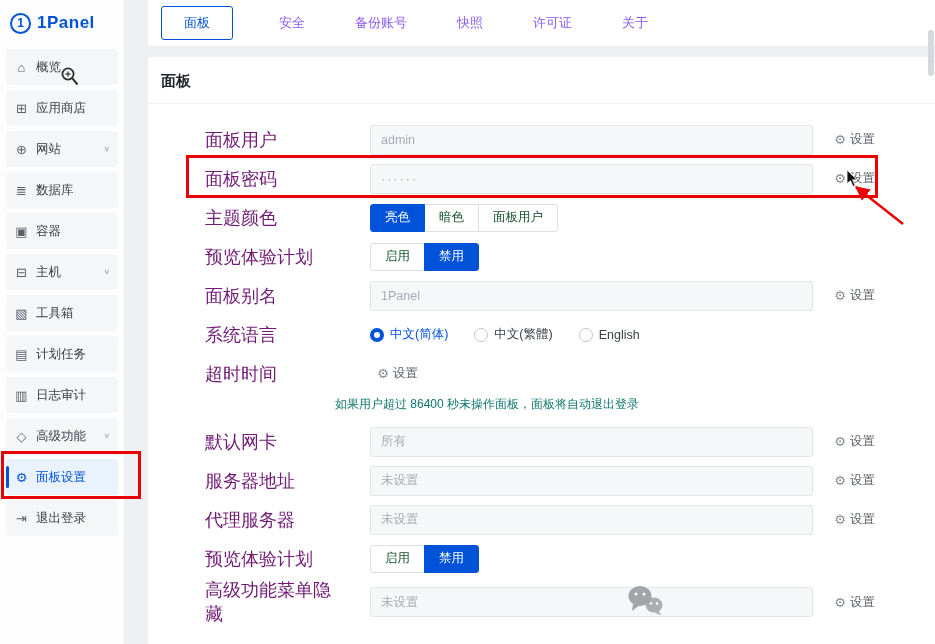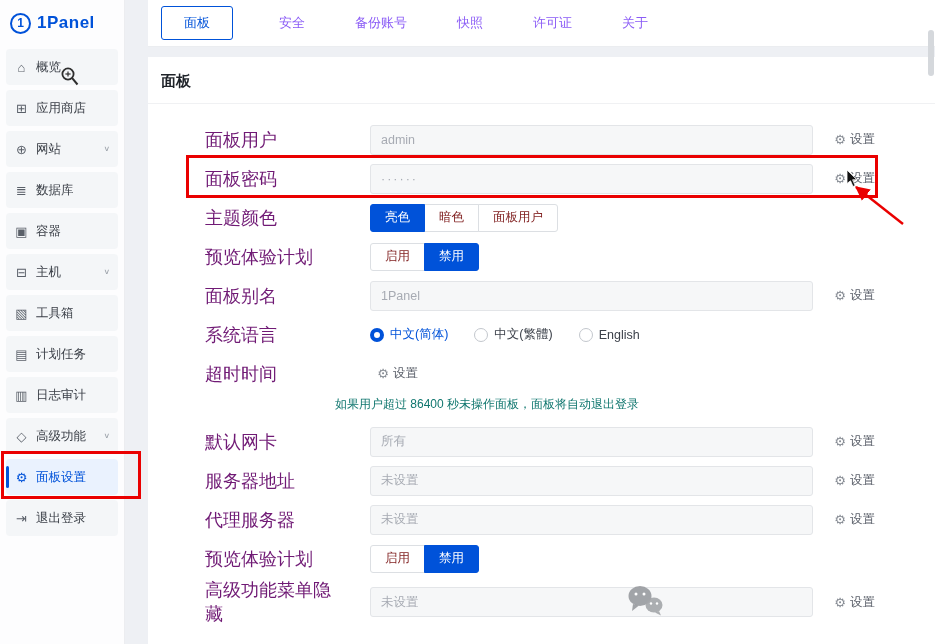--- a/index.html
+++ b/index.html
@@ -72,21 +72,21 @@
   .finput.pw { letter-spacing:2px; }
   .setbtn {
     display:flex; align-items:center; justify-content:flex-end; gap:4px;
     width:48px; flex-shrink:0; background:none; border:none; cursor:pointer;
     font-size:12.5px; color:#5c616b; font-family:inherit;
   }
   .setbtn .gear { font-size:13px; color:#878c94; }
   .seg { display:flex; }
   .seg button {
     height:28px; padding:0 14px; font-size:12.5px; font-family:inherit;
-    border:1px solid #dcdfe3; background:#fff; color:#7f1d1d;
+    border:1px solid #dcdfe3; background:#fff; color:#14532d;
     margin-left:-1px; cursor:pointer;
   }
   .seg button:first-child { border-radius:3px 0 0 3px; margin-left:0; }
   .seg button:last-child { border-radius:0 3px 3px 0; }
   .seg button.active { background:#0052d9; border-color:#0052d9; color:#fff; position:relative; z-index:1; }
   .radio { display:flex; align-items:center; gap:6px; margin-right:26px; font-size:12.5px; color:#3c414a; cursor:pointer; }
   .rdot { width:14px; height:14px; border-radius:50%; border:1px solid #c3c7cd; background:#fff; }
   .radio.checked .rdot { border:4px solid #0052d9; }
   .radio.checked { color:#0052d9; }
   .helper { margin-left:130px; font-size:12px; color:#0f766e; padding:2px 0 9px; line-height:1.5; }

